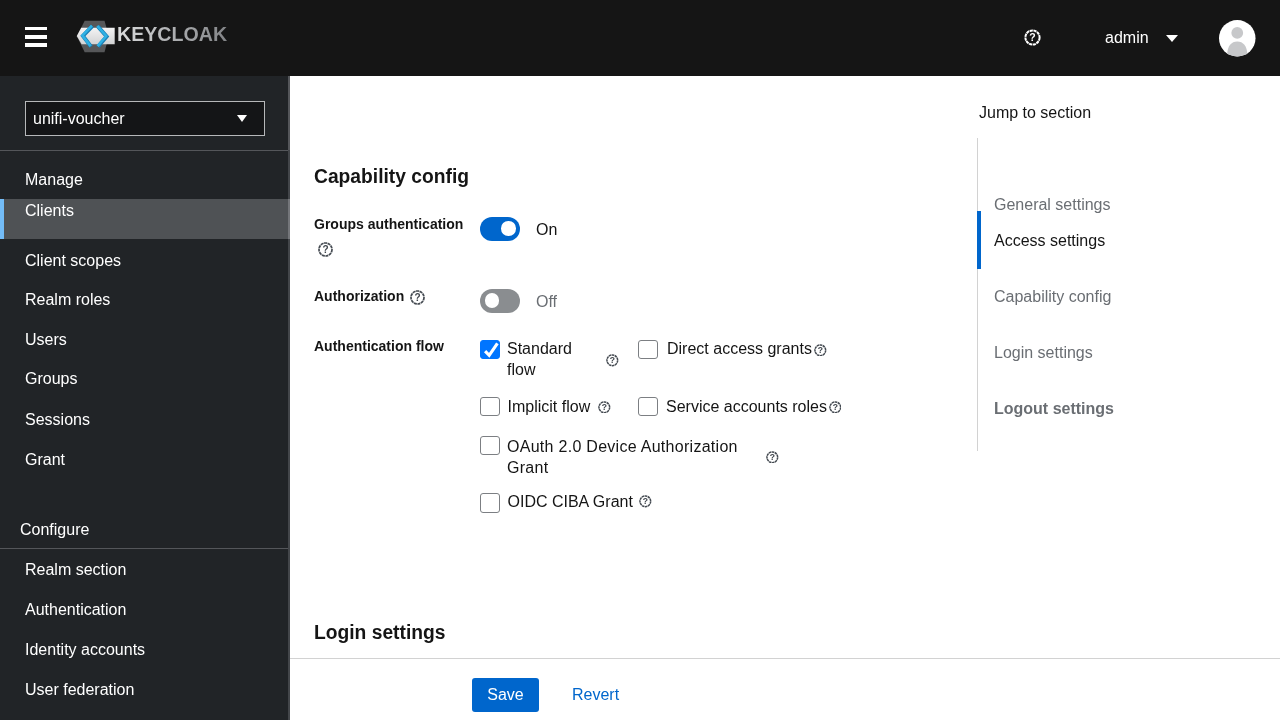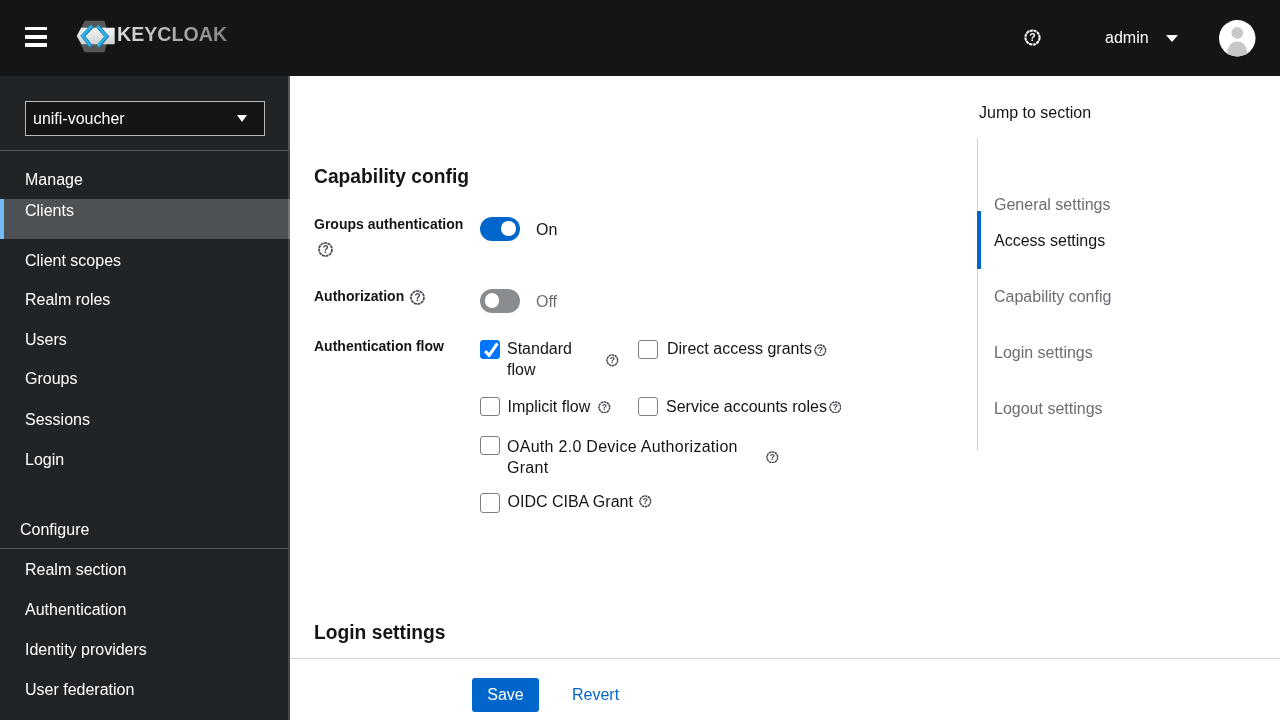--- a/index.html
+++ b/index.html
@@ -76,27 +76,27 @@
 <div class="abs t14 white" style="left:25px;top:171px;">Manage</div>
 
 <div class="abs" style="left:0;top:199px;width:289px;height:40px;background:#4f5255;"></div>
 <div class="abs" style="left:0;top:199px;width:4px;height:40px;background:#73bcf7;"></div>
 <div class="abs t16 white" style="left:25px;top:201px;">Clients</div>
 <div class="abs t16 white" style="left:25px;top:250.5px;">Client scopes</div>
 <div class="abs t16 white" style="left:25px;top:290px;">Realm roles</div>
 <div class="abs t16 white" style="left:25px;top:330px;">Users</div>
 <div class="abs t16 white" style="left:25px;top:369.2px;">Groups</div>
 <div class="abs t16 white" style="left:25px;top:410px;">Sessions</div>
-<div class="abs t16 white" style="left:25px;top:450px;">Login</div>
+<div class="abs t16 white" style="left:25px;top:450px;">Grant</div>
 
 <div class="abs t14 white" style="left:20px;top:521px;">Configure</div>
 <div class="abs" style="left:0;top:547.5px;width:289px;height:1px;background:#54565a;"></div>
 <div class="abs t16 white" style="left:25px;top:560.2px;">Realm section</div>
 <div class="abs t16 white" style="left:25px;top:600.2px;">Authentication</div>
-<div class="abs t16 white" style="left:25px;top:640.2px;">Identity providers</div>
+<div class="abs t16 white" style="left:25px;top:640.2px;">Identity accounts</div>
 <div class="abs t16 white" style="left:25px;top:680.2px;">User federation</div>
 <div class="abs" style="left:287.5px;top:76px;width:2.5px;height:644px;background:#43464a;"></div>
 <div class="abs" style="left:287.5px;top:76px;width:2.5px;height:74px;background:#54565a;"></div>
 <div class="abs" style="left:287.5px;top:199px;width:2.5px;height:40px;background:#74767a;"></div>
 
 <div class="abs h20" style="left:314px;top:163.5px;">Capability config</div>
 
 <div class="lbl" style="left:314px;top:216px;">Groups authentication</div>
 <svg class="abs" style="left:317.6px;top:242.4px;" width="15" height="15" viewBox="0 0 15 15">
     <circle cx="7.5" cy="7.5" r="6.5" fill="none" stroke="#454b52" stroke-width="1.7" stroke-dasharray="3 0.55"></circle>
@@ -169,13 +169,13 @@
 <div class="abs" style="left:472px;top:677.5px;width:67px;height:34px;background:#0066cc;border-radius:3px;color:#fff;font-size:16px;line-height:34px;text-align:center;">Save</div>
 <div class="abs t16" style="left:572px;top:685px;color:#0066cc;text-align:center;">Revert</div>
 
 <div class="abs t16 dark" style="left:979px;top:103px;">Jump to section</div>
 <div class="abs" style="left:977px;top:137.6px;width:1px;height:313px;background:#d2d2d2;"></div>
 <div class="abs" style="left:977px;top:211px;width:4px;height:58px;background:#0066cc;"></div>
 <div class="abs t16 gray" style="left:994px;top:175px;margin-top:20px;">General settings</div>
 <div class="abs t16 dark" style="left:994px;top:230.5px;">Access settings</div>
 <div class="abs t16 gray" style="left:994px;top:287px;">Capability config</div>
 <div class="abs t16 gray" style="left:994px;top:343px;">Login settings</div>
-<div class="abs t16 gray" style="left:994px;top:399px;">Logout settings</div>
+<div class="abs t16 gray" style="left:994px;top:399px;font-weight:bold;">Logout settings</div>
 
 </body></html>

